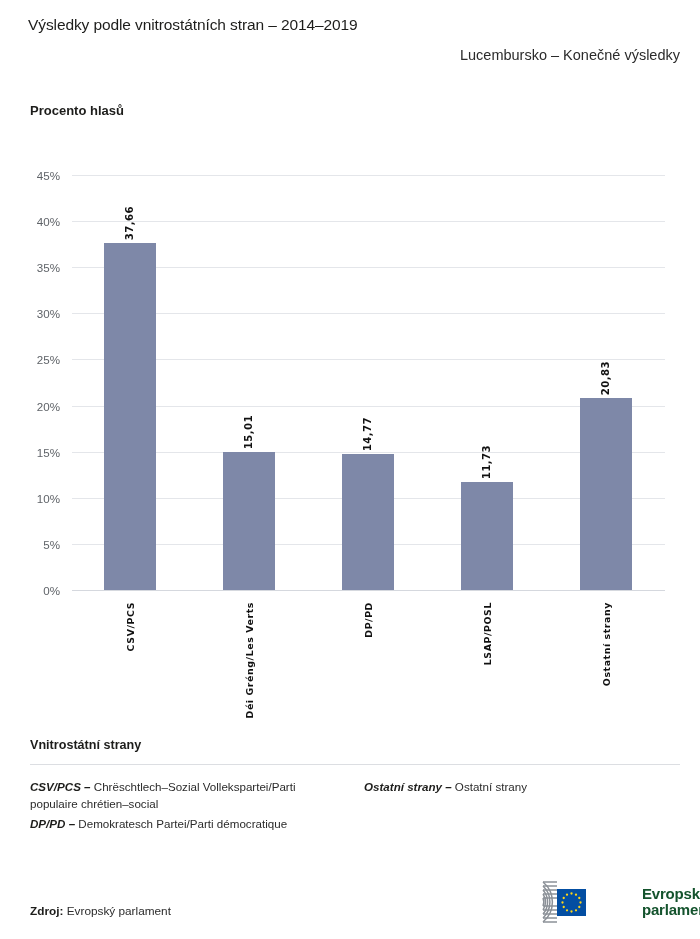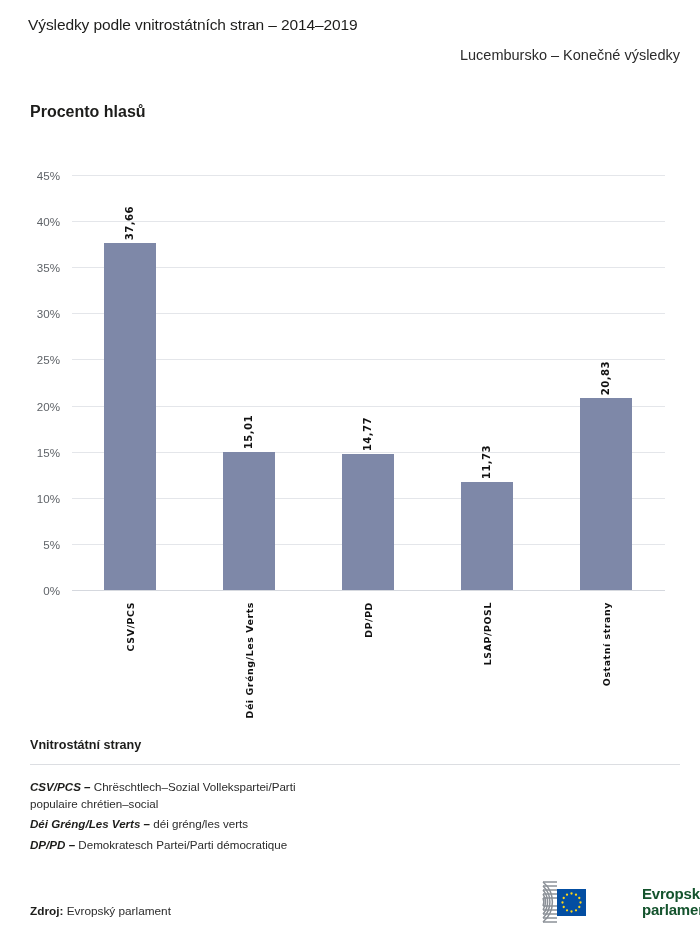--- a/index.html
+++ b/index.html
@@ -29,21 +29,21 @@
     font-size: 14.5px;
     font-weight: 400;
     color: #2b2b2b;
     margin: 13px 0 0 0;
     text-align: right;
   }
   #axis-caption {
     position: absolute;
     left: 30px;
     top: 103px;
-    font-size: 16px;
+    font-size: 13px;
     font-weight: bold;
     color: #1d1d1b;
   }
 
   
   #plot {
     position: absolute;
     left: 0;
     top: 0;
     width: 700px;
@@ -200,24 +200,24 @@
     <div class="bar-value" style="left: 600px; top: 360.901px;">20,83</div>
     <div class="xlabel" style="left: 601px; top: 602px;">Ostatní strany</div>
   </div>
 
 <div id="legend">
   <div id="legend-title">Vnitrostátní strany</div>
   <div id="legend-rule"></div>
   <div id="legend-cols">
       <div class="legend-col">
         <div class="legend-entry"><b>CSV/PCS –</b><span> Chrëschtlech–Sozial Vollekspartei/Parti populaire chrétien–social</span></div>
-        <div class="legend-entry"><b>Déi Gréng/Les Verts –</b><span> déi gréng/les verts</span></div>
         <div class="legend-entry"><b>DP/PD –</b><span> Demokratesch Partei/Parti démocratique</span></div>
       </div>
       <div class="legend-col">
+        <div class="legend-entry"><b>Ostatní strany –</b><span> Ostatní strany</span></div>
       </div>
     </div>
 </div>
 
 <div id="footer-source">
   <b>Zdroj:</b>
   <span>Evropský parlament</span>
 </div>
 
 <div id="ep-logo">

